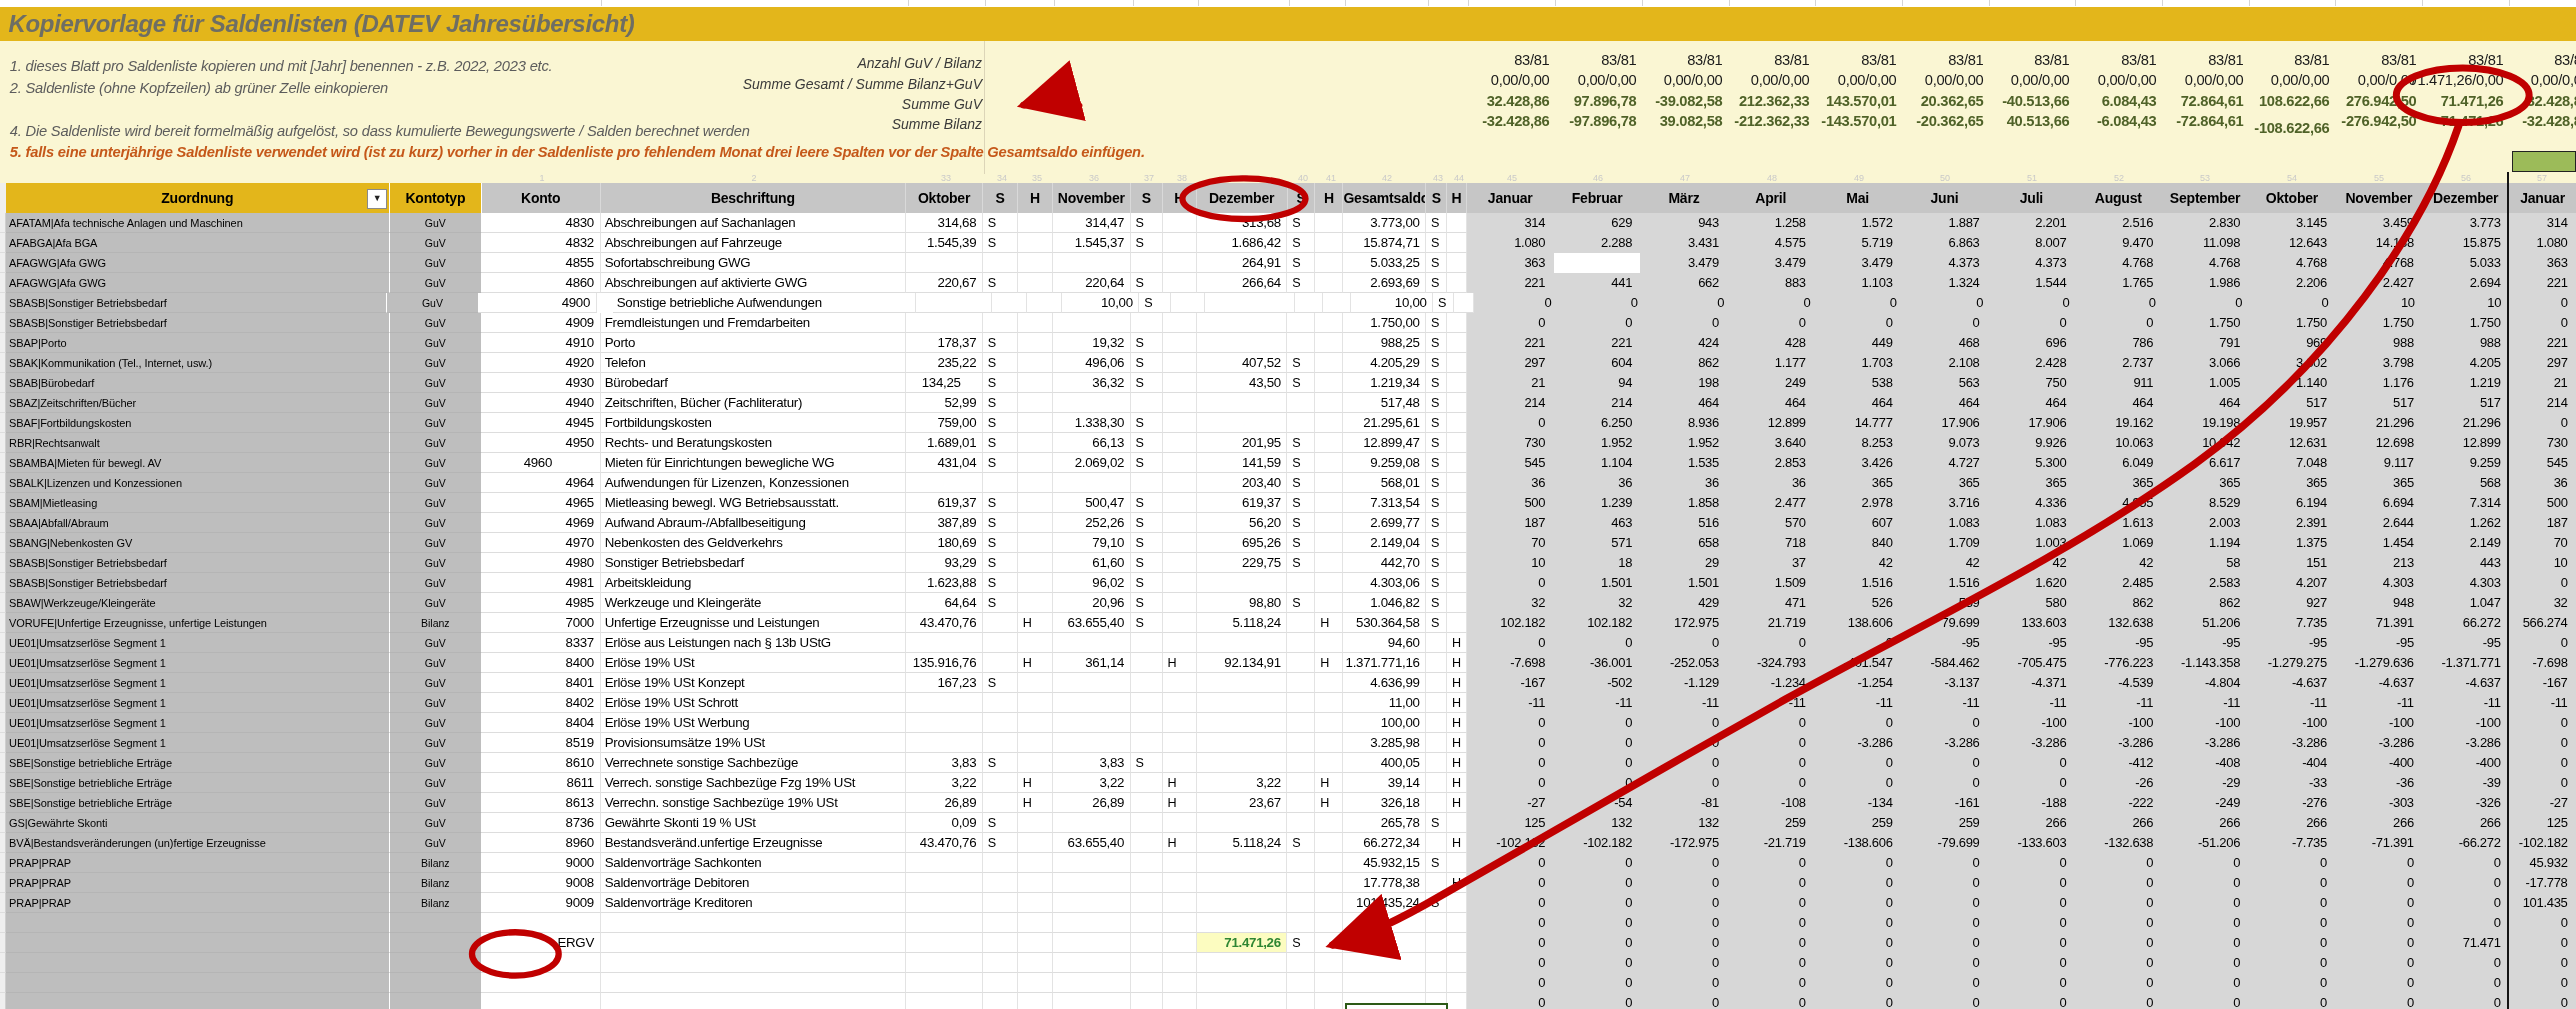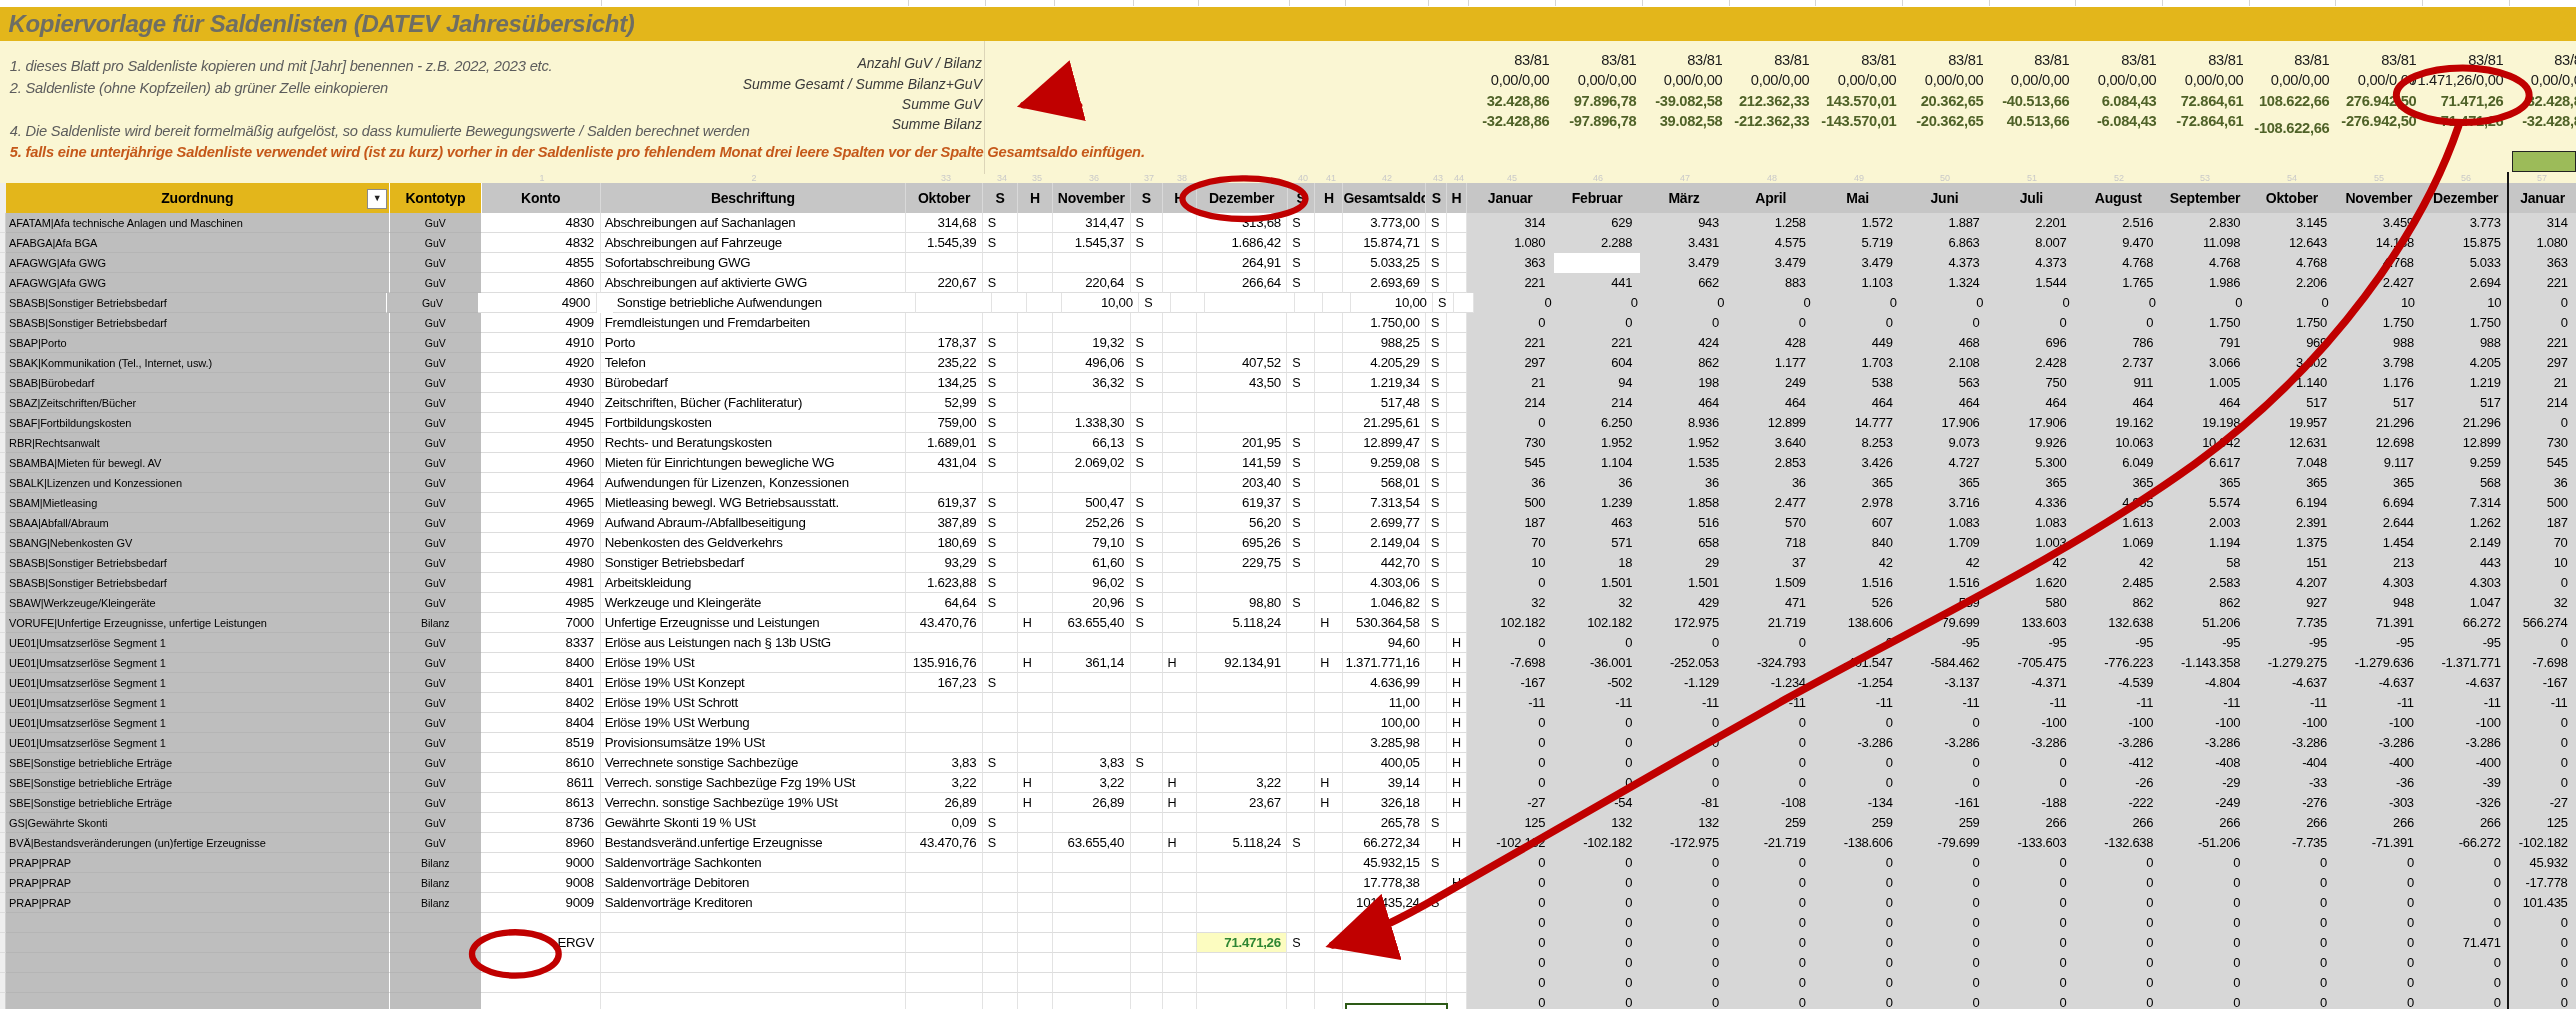--- a/index.html
+++ b/index.html
@@ -477,21 +477,21 @@
         <div class="c mcell" style="width: 87px;">3.798</div>
         <div class="c mcell" style="width: 87px;">4.205</div>
         <div class="c mcell" style="width: 67px;">297</div>
       </div>
       <div class="row">
         <div class="c sliver" style="width: 5.6px;"></div>
         <div class="c zcell" style="width: 385px;">SBAB|Bürobedarf</div>
         <div class="c ktcell" style="width: 92px;">GuV</div>
         <div class="c white numc" style="width: 119px;">4930</div>
         <div class="c white bcell" style="width: 306px;">Bürobedarf</div>
-        <div class="c white numc" style="width: 77px;">134,25</div>
+        <div class="c white numc" style="width: 77px; text-align: center;">134,25</div>
         <div class="c white shc" style="width: 35px;">S</div>
         <div class="c white shc" style="width: 35px;"></div>
         <div class="c white numc" style="width: 78px;">36,32</div>
         <div class="c white shc" style="width: 32px;">S</div>
         <div class="c white shc" style="width: 34px;"></div>
         <div class="c white numc" style="width: 91px;">43,50</div>
         <div class="c white shc" style="width: 28px;">S</div>
         <div class="c white shc" style="width: 28px;"></div>
         <div class="c white numc" style="width: 83px;">1.219,34</div>
         <div class="c white shc" style="width: 21px;">S</div>
@@ -603,21 +603,21 @@
         <div class="c mcell" style="width: 87px;">10.942</div>
         <div class="c mcell" style="width: 87px;">12.631</div>
         <div class="c mcell" style="width: 87px;">12.698</div>
         <div class="c mcell" style="width: 87px;">12.899</div>
         <div class="c mcell" style="width: 67px;">730</div>
       </div>
       <div class="row">
         <div class="c sliver" style="width: 5.6px;"></div>
         <div class="c zcell" style="width: 385px;">SBAMBA|Mieten für bewegl. AV</div>
         <div class="c ktcell" style="width: 92px;">GuV</div>
-        <div class="c white numc" style="width: 119px;">4960</div>
+        <div class="c white numc" style="width: 119px; text-align: center;">4960</div>
         <div class="c white bcell" style="width: 306px;">Mieten für Einrichtungen bewegliche WG</div>
         <div class="c white numc" style="width: 77px;">431,04</div>
         <div class="c white shc" style="width: 35px;">S</div>
         <div class="c white shc" style="width: 35px;"></div>
         <div class="c white numc" style="width: 78px;">2.069,02</div>
         <div class="c white shc" style="width: 32px;">S</div>
         <div class="c white shc" style="width: 34px;"></div>
         <div class="c white numc" style="width: 91px;">141,59</div>
         <div class="c white shc" style="width: 28px;">S</div>
         <div class="c white shc" style="width: 28px;"></div>
@@ -689,21 +689,21 @@
         <div class="c white shc" style="width: 21px;">S</div>
         <div class="c white shc" style="width: 19.6px;"></div>
         <div class="c mcell" style="width: 87px;">500</div>
         <div class="c mcell" style="width: 87px;">1.239</div>
         <div class="c mcell" style="width: 87px;">1.858</div>
         <div class="c mcell" style="width: 87px;">2.477</div>
         <div class="c mcell" style="width: 87px;">2.978</div>
         <div class="c mcell" style="width: 87px;">3.716</div>
         <div class="c mcell" style="width: 87px;">4.336</div>
         <div class="c mcell" style="width: 87px;">4.955</div>
-        <div class="c mcell" style="width: 87px;">5.574</div>
+        <div class="c mcell" style="width: 87px;">8.529</div>
         <div class="c mcell" style="width: 87px;">6.194</div>
         <div class="c mcell" style="width: 87px;">6.694</div>
         <div class="c mcell" style="width: 87px;">7.314</div>
         <div class="c mcell" style="width: 67px;">500</div>
       </div>
       <div class="row">
         <div class="c sliver" style="width: 5.6px;"></div>
         <div class="c zcell" style="width: 385px;">SBAA|Abfall/Abraum</div>
         <div class="c ktcell" style="width: 92px;">GuV</div>
         <div class="c white numc" style="width: 119px;">4969</div>

